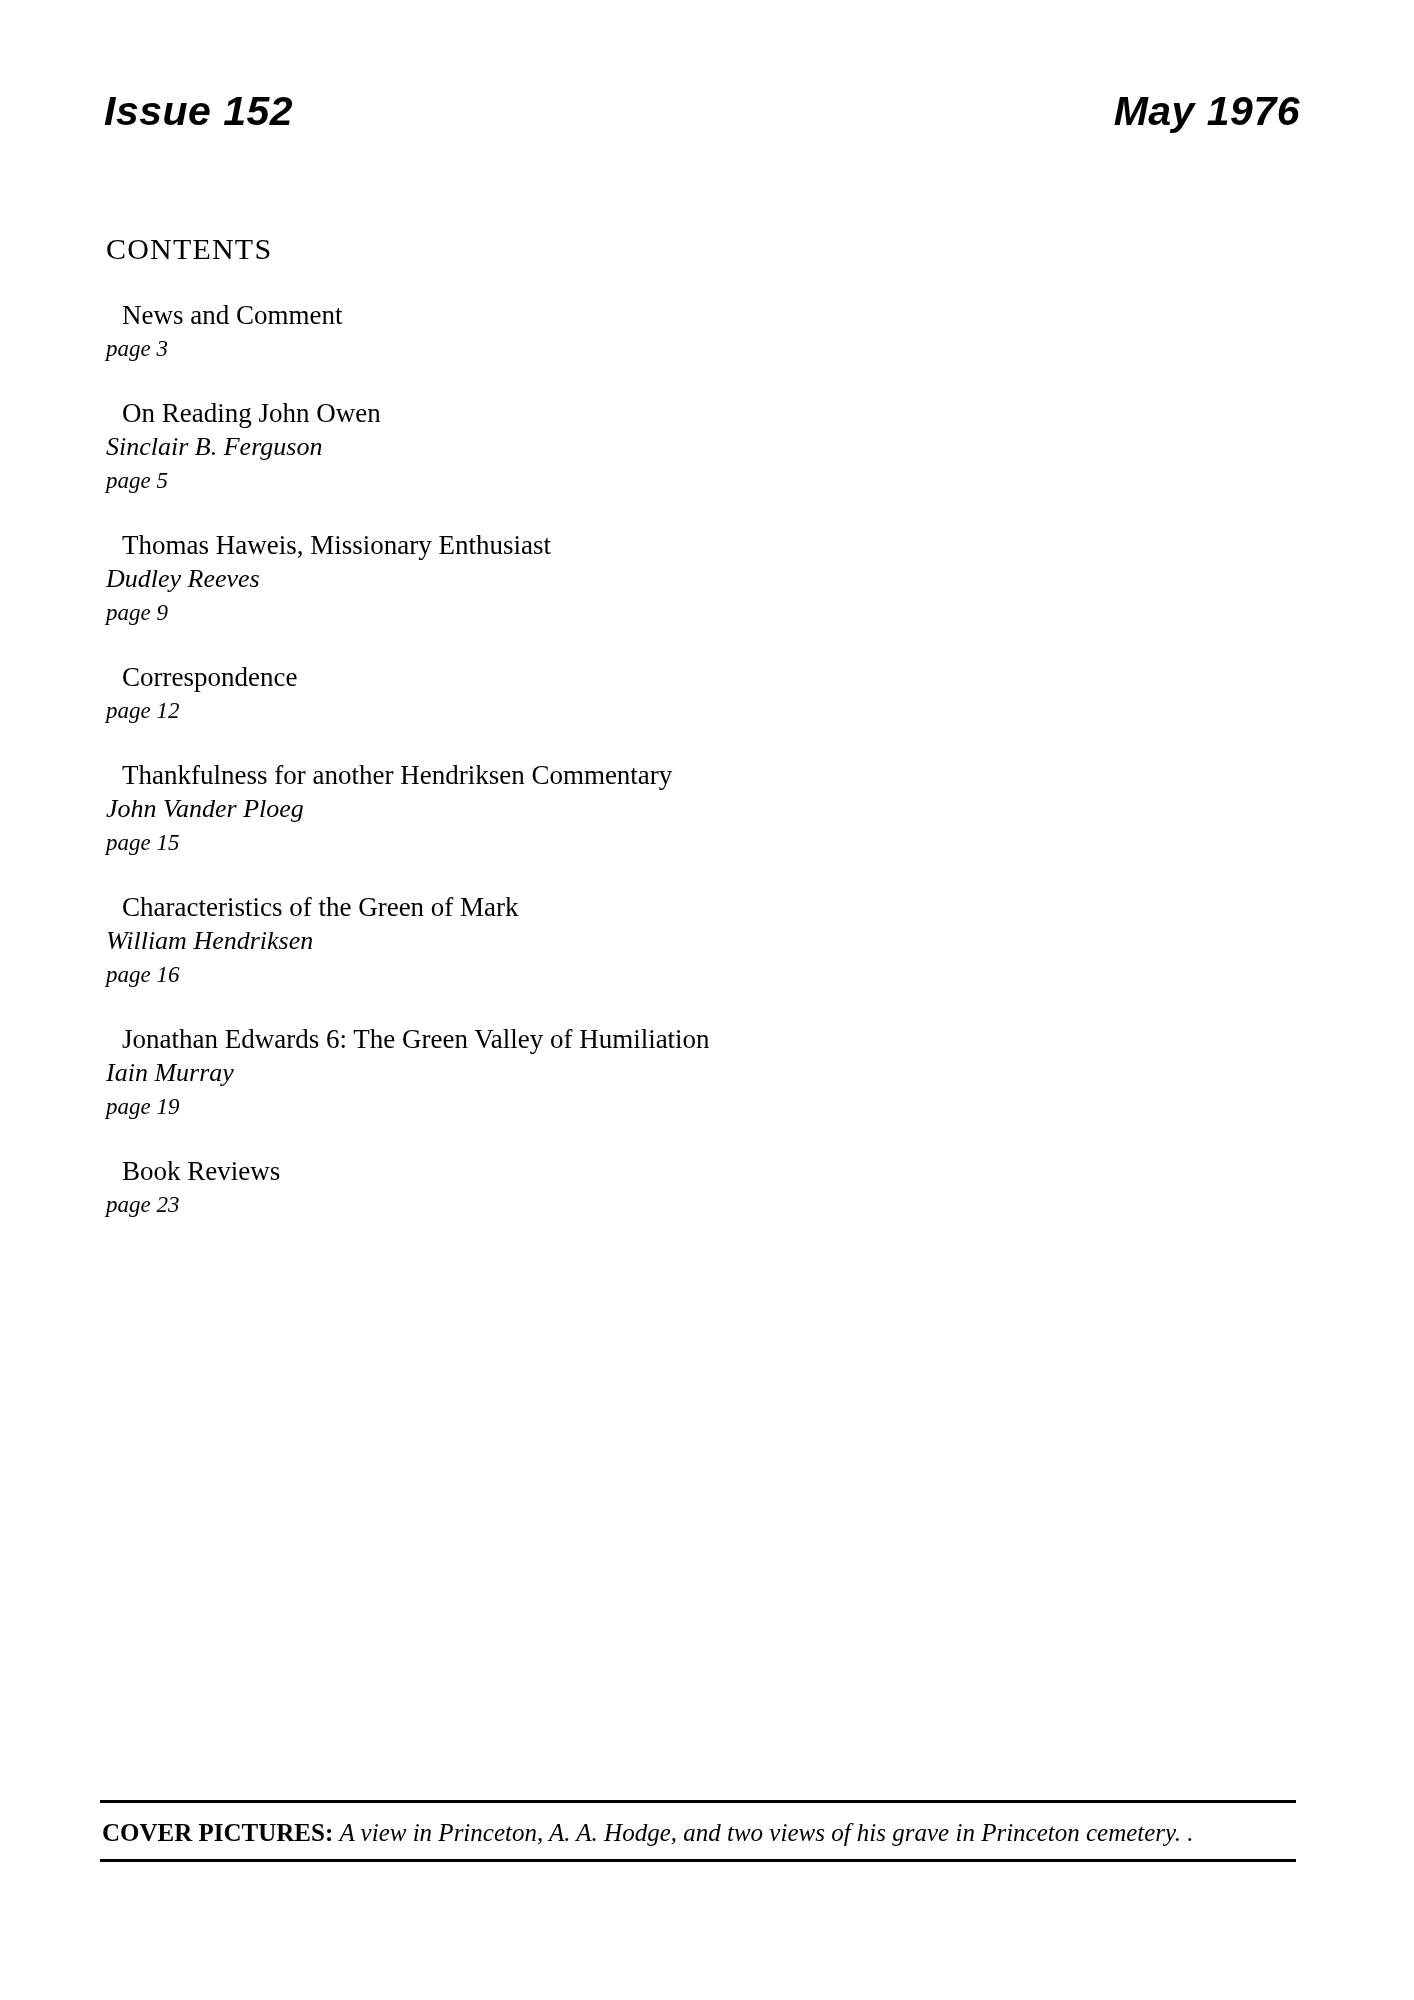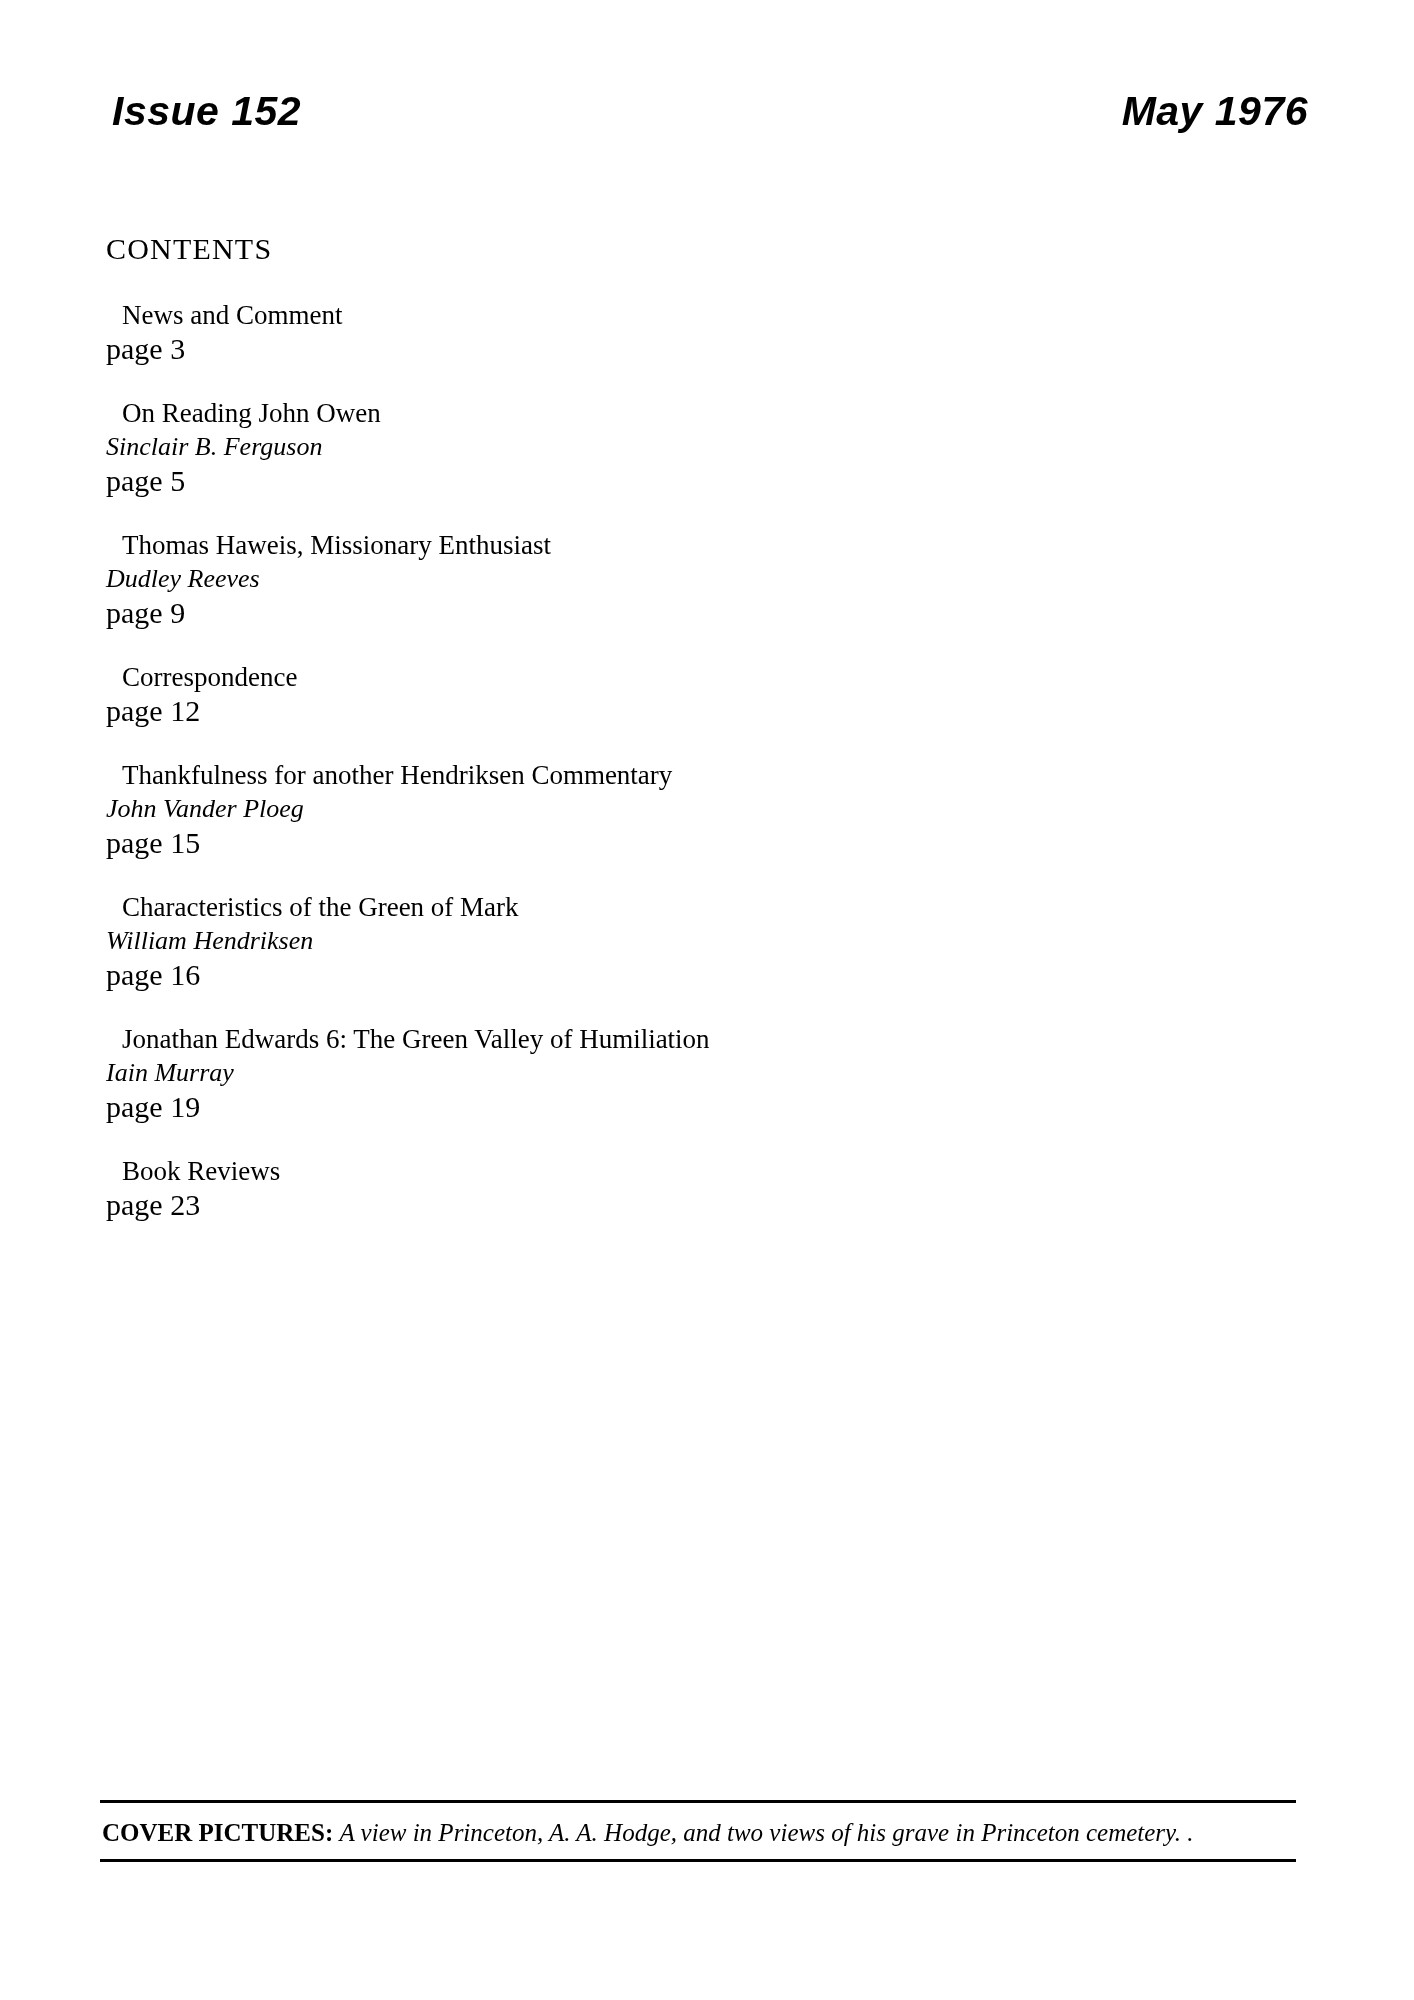--- a/index.html
+++ b/index.html
@@ -30,21 +30,20 @@
     top: 88px;
     width: 1196px;
     display: flex;
     justify-content: space-between;
     align-items: baseline;
     font-family: "Liberation Sans", sans-serif;
     font-weight: bold;
     font-style: italic;
     font-size: 41px;
     letter-spacing: 0.5px;
-    margin-left: 8px;
   }
   .masthead .issue {
     text-align: left;
   }
   .masthead .date {
     text-align: left;
   }
   
   .contents-heading {
     position: absolute;
@@ -72,22 +71,23 @@
     font-family: "Liberation Serif", serif;
     margin-left: 16px;
   }
   .toc-author {
     font-size: 26px;
     line-height: 34px;
     font-style: italic;
     font-family: "Liberation Serif", serif;
   }
   .toc-page {
-    font-size: 30px;
+    font-size: 23px;
     line-height: 34px;
+    font-style: italic;
     font-family: "Liberation Serif", serif;
   }
   
   .footer {
     position: absolute;
     left: 100px;
     top: 1800px;
     width: 1196px;
   }
   .rule {

